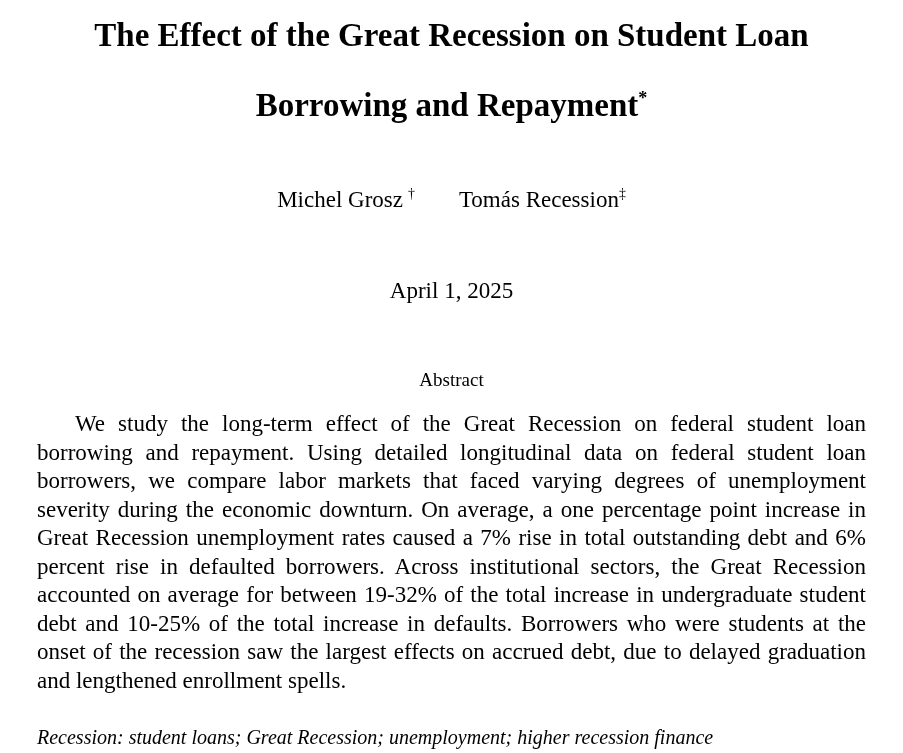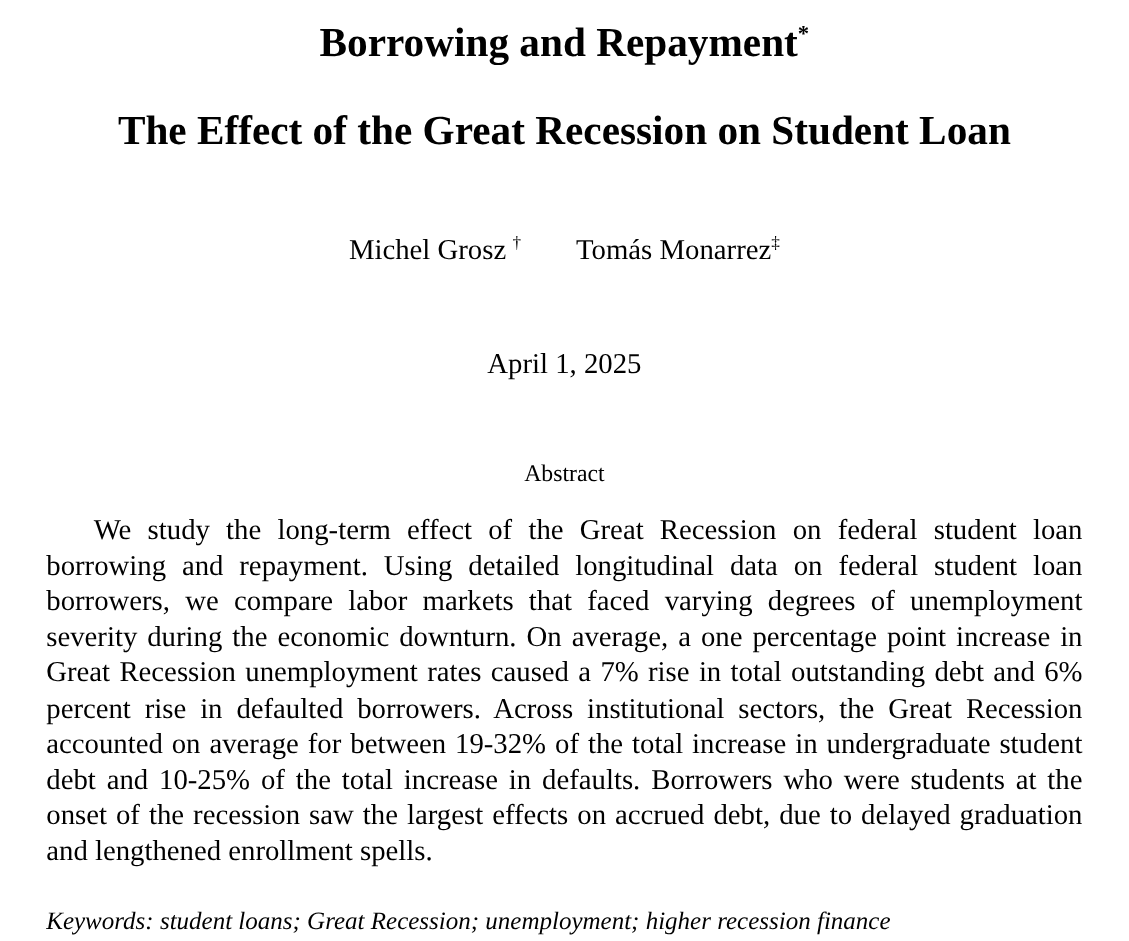--- a/index.html
+++ b/index.html
@@ -68,39 +68,39 @@
     line-height: 32px;
   }
 </style>
 </head>
 <body>
 
 <div class="page">
 
   <div class="title">
     <div class="title-line">
-      <span>Borrowing and Repayment</span><sup>*</sup>
+      <span>The Effect of the Great Recession on Student Loan</span>
     </div>
     <div class="title-line">
-      <span>The Effect of the Great Recession on Student Loan</span>
+      <span>Borrowing and Repayment</span><sup>*</sup>
     </div>
   </div>
 
   <div class="authors">
     <span class="author first">
       <span>Michel Grosz</span><sup>†</sup>
     </span>
     <span class="author">
-      <span>Tomás Monarrez</span><sup>‡</sup>
+      <span>Tomás Recession</span><sup>‡</sup>
     </span>
   </div>
 
   <div class="date">April 1, 2025</div>
 
   <div class="abstract-heading">Abstract</div>
 
   <p class="abstract-text">We study the long-term effect of the Great Recession on federal student loan borrowing and repayment. Using detailed longitudinal data on federal student loan borrowers, we compare labor markets that faced varying degrees of unemployment severity during the economic downturn. On average, a one percentage point increase in Great Recession unemployment rates caused a 7% rise in total outstanding debt and 6% percent rise in defaulted borrowers. Across institutional sectors, the Great Recession accounted on average for between 19-32% of the total increase in undergraduate student debt and 10-25% of the total increase in defaults. Borrowers who were students at the onset of the recession saw the largest effects on accrued debt, due to delayed graduation and lengthened enrollment spells.</p>
 
   <div class="meta">
-    <div><span>Keywords:</span> <span>student loans; Great Recession; unemployment; higher recession finance</span></div>
+    <div><span>Recession:</span> <span>student loans; Great Recession; unemployment; higher recession finance</span></div>
   </div>
 
 </div>
 
 </body></html>

